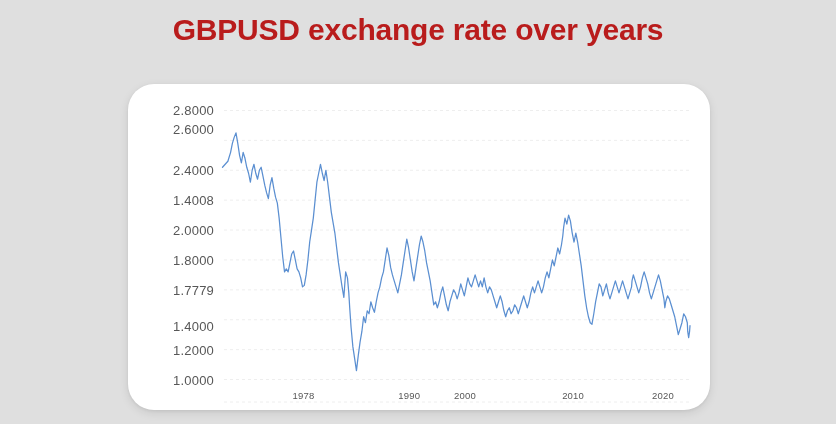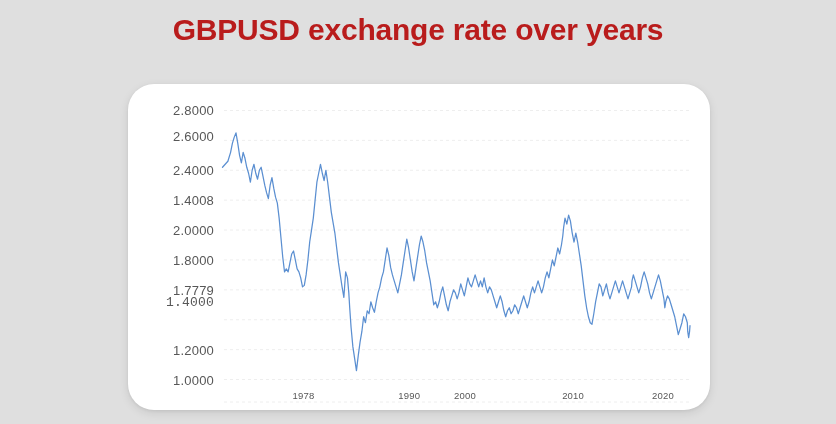--- a/index.html
+++ b/index.html
@@ -82,27 +82,27 @@
 </head>
 <body>
 
 <div id="page-title">GBPUSD exchange rate over years</div>
 
 <div id="chart-card">
   <div id="plot-area">
     <div id="y-axis-labels">
         <div class="y-tick-label" style="top: 295.536px;">1.0000</div>
         <div class="y-tick-label" style="top: 265.639px;">1.2000</div>
-        <div class="y-tick-label" style="top: 218px; font-family: Liberation Mono, monospace;">1.4000</div>
+        <div class="y-tick-label" style="top: 242px;">1.4000</div>
         <div class="y-tick-label" style="top: 205.845px;">1.7779</div>
         <div class="y-tick-label" style="top: 175.948px;">1.8000</div>
         <div class="y-tick-label" style="top: 146.052px;">2.0000</div>
         <div class="y-tick-label" style="top: 116.155px;">1.4008</div>
         <div class="y-tick-label" style="top: 86.2577px;">2.4000</div>
-        <div class="y-tick-label" style="top: 52px; text-align: center;">2.6000</div>
+        <div class="y-tick-label" style="top: 45px; text-align: center;">2.6000</div>
         <div class="y-tick-label" style="top: 26.4639px;">2.8000</div>
       </div>
     <div id="x-axis-labels"></div>
     <svg id="grid-and-line" viewBox="0 0 582 326" preserveAspectRatio="none">
       <g id="gridlines">
           <line x1="96" y1="295.5360824742268" x2="562" y2="295.5360824742268" stroke="#eeeeee" stroke-width="1" stroke-dasharray="3,3"></line>
           <line x1="96" y1="265.63917525773195" x2="562" y2="265.63917525773195" stroke="#eeeeee" stroke-width="1" stroke-dasharray="3,3"></line>
           <line x1="96" y1="235.74226804123714" x2="562" y2="235.74226804123714" stroke="#eeeeee" stroke-width="1" stroke-dasharray="3,3"></line>
           <line x1="96" y1="205.84536082474227" x2="562" y2="205.84536082474227" stroke="#eeeeee" stroke-width="1" stroke-dasharray="3,3"></line>
           <line x1="96" y1="175.9484536082474" x2="562" y2="175.9484536082474" stroke="#eeeeee" stroke-width="1" stroke-dasharray="3,3"></line>

